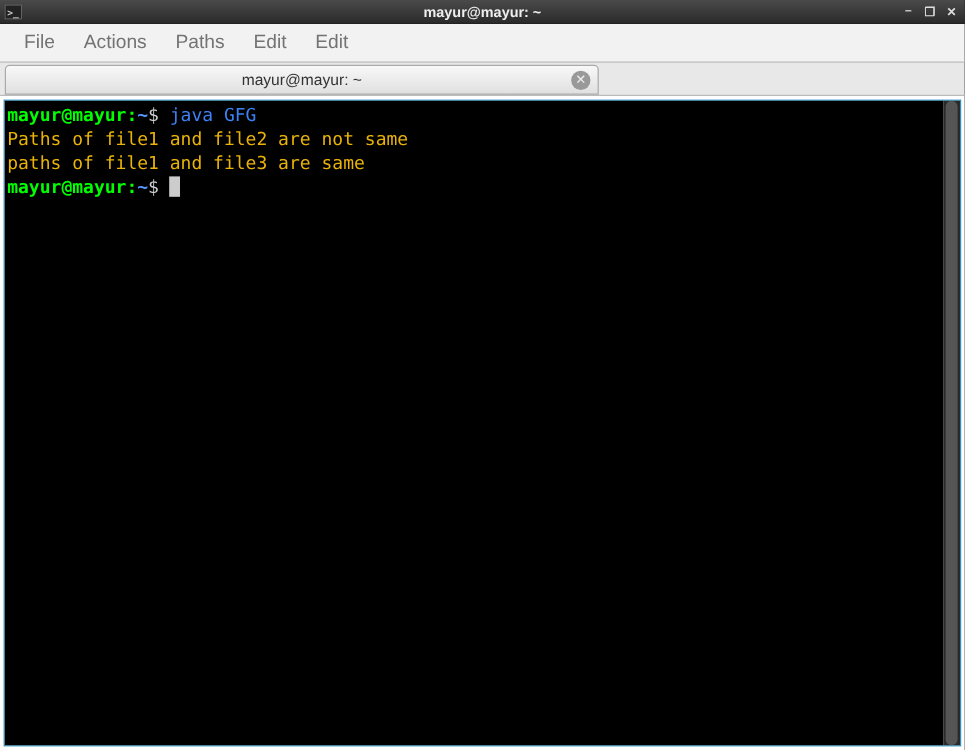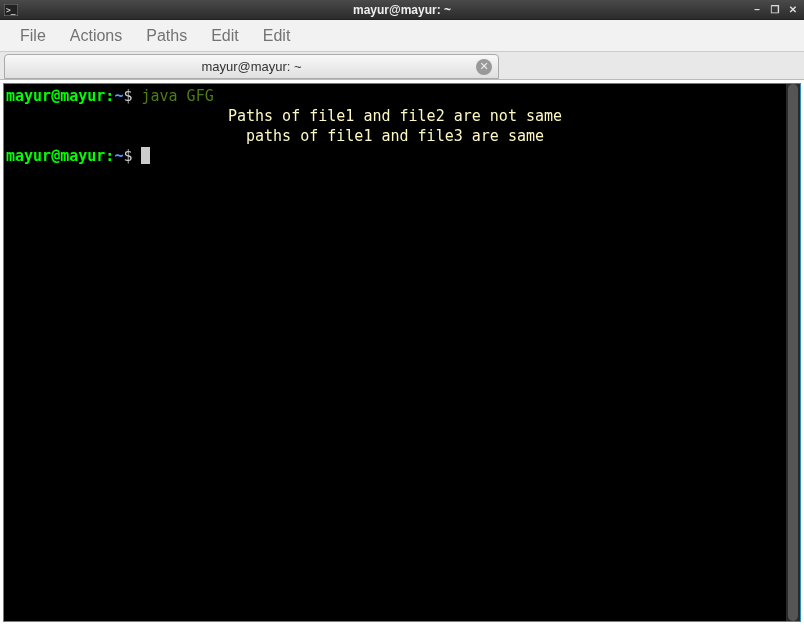--- a/index.html
+++ b/index.html
@@ -135,22 +135,22 @@
     left: 2px;
     right: 2px;
     height: 100%;
     background: #555;
     border-radius: 6px;
   }
   .prompt-user { color: #00ff00; font-weight: bold; }
   .prompt-sep  { color: #00ff00; font-weight: bold; }
   .prompt-path { color: #5599ff; font-weight: bold; }
   .prompt-dollar { color: #ccc; }
-  .cmd { color: #4d7c0f; }
-  .out { color: #fef9c3; text-align: center; }
+  .cmd { color: #3b82f6; }
+  .out { color: #eab308; }
   .cursor {
     display: inline-block;
     width: 9px;
     height: 17px;
     background: #ccc;
     vertical-align: text-bottom;
     margin-bottom: 1px;
   }
 </style>
 </head>

